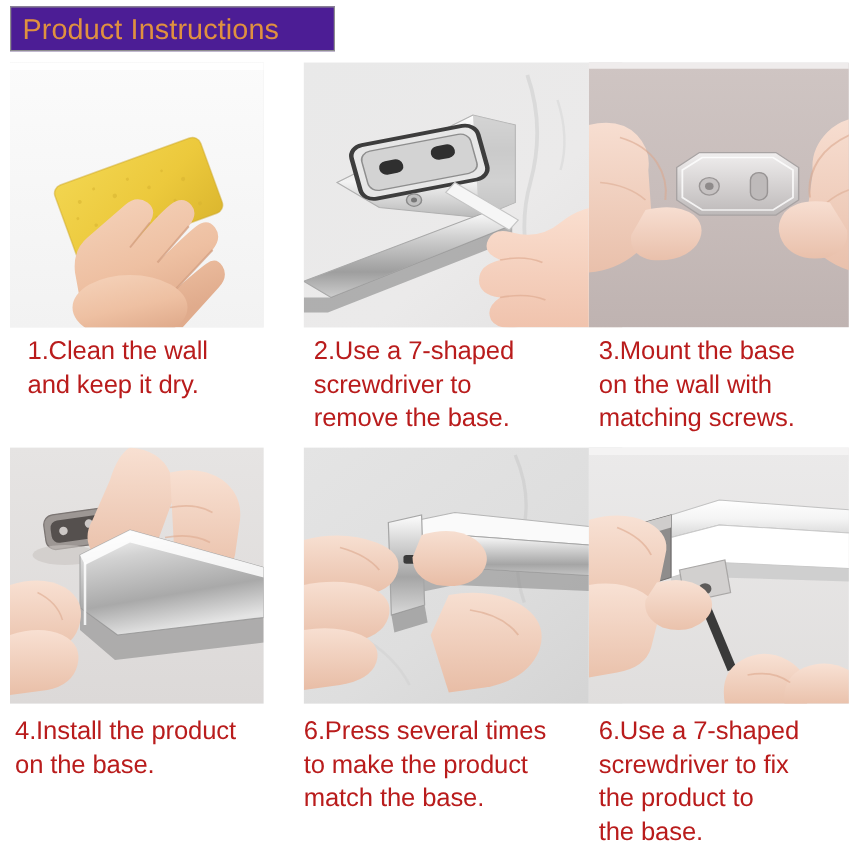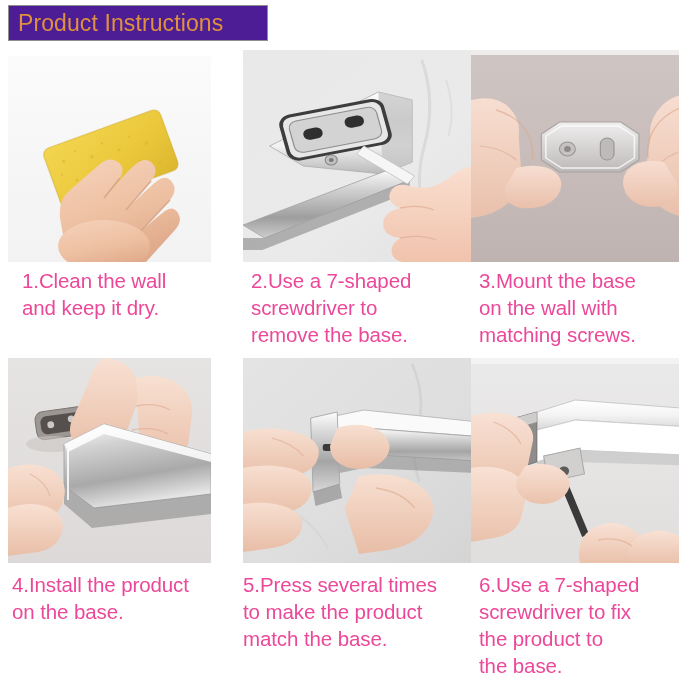--- a/index.html
+++ b/index.html
@@ -71,21 +71,21 @@
     background: #efefef;
   }
   .row-2 .step-photo { height: 205px; }
 
   .step-caption {
     position: absolute;
     left: 0;
     width: 100%;
     font-size: 20.5px;
     line-height: 27px;
-    color: #ec4899;
+    color: #b91c1c;
     white-space: pre-line;
     letter-spacing: -0.1px;
   }
   .row-1 .step-caption { top: 217px; }
   .row-2 .step-caption { top: 213px; }
 
   .row-1 .col-1 .step-caption { left: 14px; width: 200px; }
   .row-1 .col-2 .step-caption { left: 8px;  width: 210px; }
   .row-1 .col-3 .step-caption { left: 8px;  width: 206px; }
   .row-2 .col-1 .step-caption { left: 4px;  width: 212px; }
@@ -353,21 +353,21 @@
           <path d="M0 74 Q26 66 48 76 Q66 84 62 100 Q58 116 38 118 L0 122 Z" fill="url(#g5skin)"></path>
           <path d="M0 110 Q24 104 44 112 Q60 120 56 136 Q52 152 30 156 L0 160 Z" fill="url(#g5skin)"></path>
           <path d="M0 146 Q22 142 38 150 Q52 158 48 172 Q44 186 24 190 L0 194 Z" fill="url(#g5skin)"></path>
           <path d="M24 80 Q42 86 50 98" stroke="#dca98d" stroke-width="1.2" fill="none" opacity="0.6"></path>
 
           <path d="M78 70 Q100 62 114 74 Q126 86 118 100 Q108 114 88 110 Q72 104 72 88 Z" fill="url(#g5skin)"></path>
           <path d="M96 118 Q124 112 144 126 Q162 140 156 162 Q148 186 120 192 L96 196 L84 150 Z" fill="url(#g5skin)"></path>
           <path d="M110 130 Q132 134 142 150" stroke="#dca98d" stroke-width="1.3" fill="none" opacity="0.6"></path>
         </svg>
       </div>
-      <div class="step-caption">5.Press several times
+      <div class="step-caption">6.Press several times
   to make the product
   match the base.</div>
     </div>
 
     <div class="step-cell col-3">
       <div class="step-photo">
         <svg class="photo-svg" viewBox="0 0 208 205" preserveAspectRatio="none">
           <defs>
             <linearGradient id="g6bg" x1="0" y1="0" x2="0" y2="1">
               <stop offset="0%" stop-color="#ebeaea"></stop>

